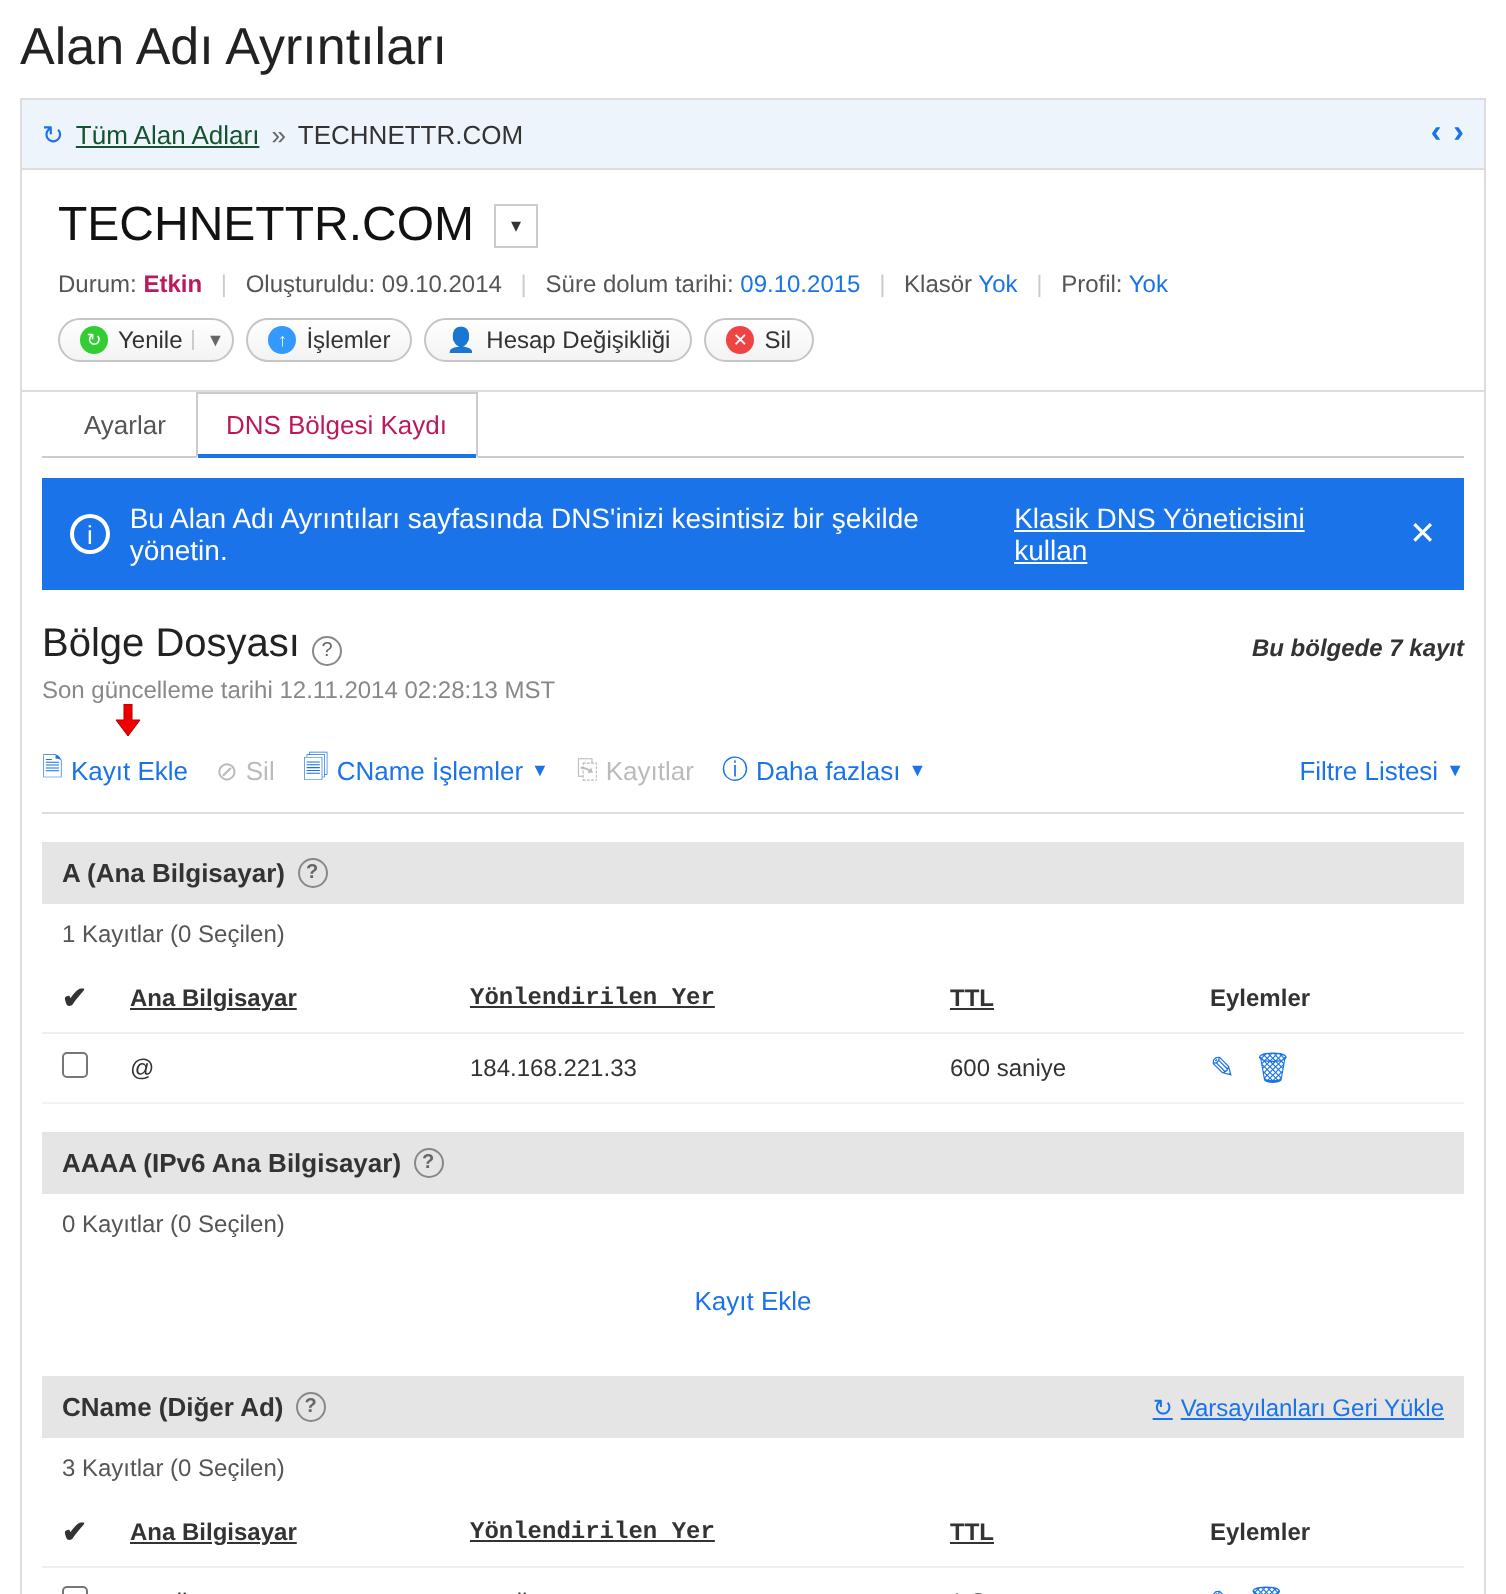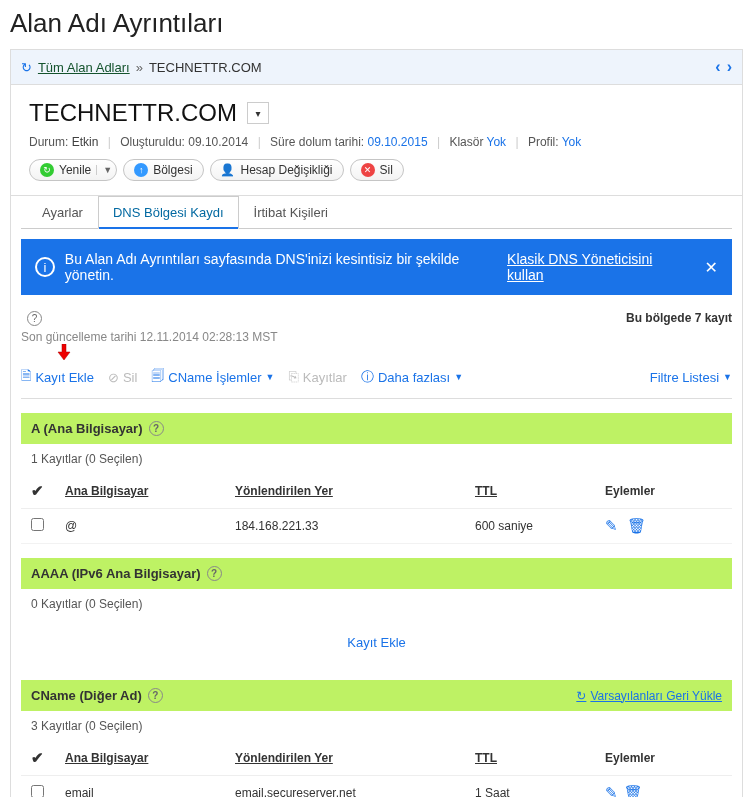--- a/index.html
+++ b/index.html
@@ -11,65 +11,65 @@
 .breadcrumb-bar a { color:#14532d; text-decoration:underline; }
 .breadcrumb-bar .sep { margin:0 6px; color:#666; }
 .breadcrumb-nav { margin-left:auto; display:flex; gap:6px; }
 .breadcrumb-nav span { color:#1a73e8; cursor:pointer; font-size:16px; font-weight:bold; }
 .domain-header { padding:14px 18px; border-bottom:1px solid #ddd; }
 .domain-title-row { display:flex; align-items:center; gap:10px; }
 .domain-title { font-size:24px; font-weight:400; color:#111; }
 .dd-btn { border:1px solid #ccc; background:#fff; width:22px; height:22px; font-size:10px; display:flex; align-items:center; justify-content:center; }
 .meta-row { margin-top:8px; font-size:12px; color:#555; }
 .meta-row .divider { margin:0 6px; color:#ccc; }
-.meta-row .green { color:#404040; font-weight:400; }
+.meta-row .green { color:#be185d; font-weight:700; }
 .meta-row .blue { color:#1a73e8; }
 .action-row { margin-top:10px; display:flex; gap:6px; }
 .pill-btn { display:inline-flex; align-items:center; gap:5px; border:1px solid #c5c5c5; background:linear-gradient(#fff,#f3f3f3); border-radius:12px; padding:3px 10px; font-size:12px; cursor:pointer; }
 .pill-btn.split { padding-right:4px; }
 .pill-caret { border-left:1px solid #ccc; padding-left:6px; font-size:9px; color:#666; }
 .icon-circle { width:14px; height:14px; border-radius:50%; display:inline-flex; align-items:center; justify-content:center; font-size:9px; color:#fff; }
 .ic-green { background:#3c3; }
 .ic-blue { background:#39f; }
 .ic-red { background:#e44; }
 .ic-user { background:none; color:#39f; font-size:12px; }
 .tabs { display:flex; gap:0; padding:0 6px; }
 .tab { padding:8px 14px; font-size:13px; color:#555; border:1px solid transparent; cursor:pointer; }
-.tab.active { border:1px solid #ccc; border-bottom:1px solid #fff; color:#0369a1; position:relative;text-align:center; }
+.tab.active { border:1px solid #ccc; border-bottom:1px solid #fff; color:#be185d; position:relative;text-align:center; }
 .tab.active::after { content:""; position:absolute; left:0; right:0; bottom:-1px; height:2px; background:#1a73e8; }
 .tabs-underline { border-bottom:1px solid #ccc; width:100%; margin-top:-1px; }
 .info-banner { background:#1a73e8; color:#fff; margin-top:10px; padding:12px 14px; display:flex; align-items:center; font-size:14px; }
 .info-banner .info-icon { width:20px; height:20px; border:2px solid #fff; border-radius:50%; display:flex; align-items:center; justify-content:center; font-size:13px; margin-right:10px; }
 .info-banner .right-link { margin-left:auto; text-decoration:underline; color:#fff; }
 .info-banner .close-x { margin-left:14px; font-size:16px; cursor:pointer; }
 .content { padding:0 10px; }
 .section-header-row { display:flex; align-items:baseline; margin-top:16px; }
 .section-title { font-size:20px; font-weight:400; color:#222; }
 .help-icon { width:15px; height:15px; border:1px solid #888; border-radius:50%; display:inline-flex; align-items:center; justify-content:center; font-size:10px; color:#666; margin-left:6px; }
-.section-meta-right { margin-left:auto; font-weight:600; font-size:12px; }
+.section-meta-right { margin-left:auto; font-weight:600; font-size:12px;font-style:italic; }
 .timestamp { font-size:12px; color:#888; margin-top:4px; }
 .red-arrow-holder { position:relative; height:16px; }
 .red-arrow { position:absolute; left:36px; top:0; }
 .red-arrow svg path { fill:#e00; stroke:#a00; stroke-width:0.5; }
 .toolbar { display:flex; align-items:center; gap:14px; padding:6px 0 10px 0; border-bottom:1px solid #ddd; font-size:13px; }
 .tool-link { color:#1a73e8; display:inline-flex; align-items:center; gap:4px; cursor:pointer; }
 .tool-link.disabled { color:#bbb; cursor:default; }
 .tool-link .caret { font-size:9px; }
 .filter-right { margin-left:auto; }
 .record-group { margin-top:14px; }
-.group-header { background:#bef264; padding:8px 10px; font-size:13px; font-weight:600; display:flex; align-items:center; }
+.group-header { background:#e5e5e5; padding:8px 10px; font-size:13px; font-weight:600; display:flex; align-items:center; }
 .group-header .right-link { margin-left:auto; font-weight:400; font-size:12px; color:#1a73e8; display:inline-flex; align-items:center; gap:4px; }
 .group-count { padding:8px 10px; font-size:12px; color:#555; }
 .record-table { width:100%; border-collapse:collapse; }
 .record-table th { text-align:left; font-size:12px; padding:8px 10px; border-bottom:1px solid #eee; }
 .record-table th.underline-th { text-decoration:underline; }
 .record-table td { font-size:12px; padding:8px 10px; border-bottom:1px solid #f2f2f2; }
 .col-check { width:34px; }
 .col-host { width:170px; }
-.col-target { width:240px; }
+.col-target { width:240px;font-family:Liberation Mono, monospace; }
 .col-ttl { width:130px; }
 .col-actions { }
 .check-icon { font-size:15px; }
 .act-btn { color:#1a73e8; font-size:15px; margin-right:6px; cursor:pointer; }
 .add-record-center { text-align:center; padding:16px 0; }
 .add-record-center a { color:#1a73e8; cursor:pointer; }
 input[type=checkbox]{ width:13px; height:13px; }
 </style>
 </head>
 <body>
@@ -110,49 +110,49 @@
       <span class="blue">Yok</span>
     </div>
     <div class="action-row">
       <div class="pill-btn split">
         <span class="icon-circle ic-green">↻</span>
         <span>Yenile</span>
         <span class="pill-caret">▼</span>
       </div>
       <div class="pill-btn">
         <span class="icon-circle ic-blue">↑</span>
-        <span>Bölgesi</span>
+        <span>İşlemler</span>
       </div>
       <div class="pill-btn">
         <span class="ic-user">👤</span>
         <span>Hesap Değişikliği</span>
       </div>
       <div class="pill-btn">
         <span class="icon-circle ic-red">✕</span>
         <span>Sil</span>
       </div>
     </div>
   </div>
 
   <div class="content">
     <div class="tabs">
       <div class="tab">Ayarlar</div>
       <div class="tab active">DNS Bölgesi Kaydı</div>
-      <div class="tab">İrtibat Kişileri</div>
     </div>
     <div class="tabs-underline"></div>
 
     <div class="info-banner">
       <span class="info-icon">i</span>
       <span>Bu Alan Adı Ayrıntıları sayfasında DNS'inizi kesintisiz bir şekilde yönetin.</span>
       <a class="right-link" href="#">Klasik DNS Yöneticisini kullan</a>
       <span class="close-x">✕</span>
     </div>
 
     <div class="section-header-row">
+      <span class="section-title">Bölge Dosyası</span>
       <span class="help-icon">?</span>
       <span class="section-meta-right">Bu bölgede 7 kayıt</span>
     </div>
     <div class="timestamp">Son güncelleme tarihi 12.11.2014 02:28:13 MST</div>
 
     <div class="red-arrow-holder">
       <div class="red-arrow">
         <svg width="14" height="16" viewBox="0 0 14 16">
             <path d="M5 0 H9 V8 H13 L7 16 L1 8 H5 Z"></path>
           </svg>

